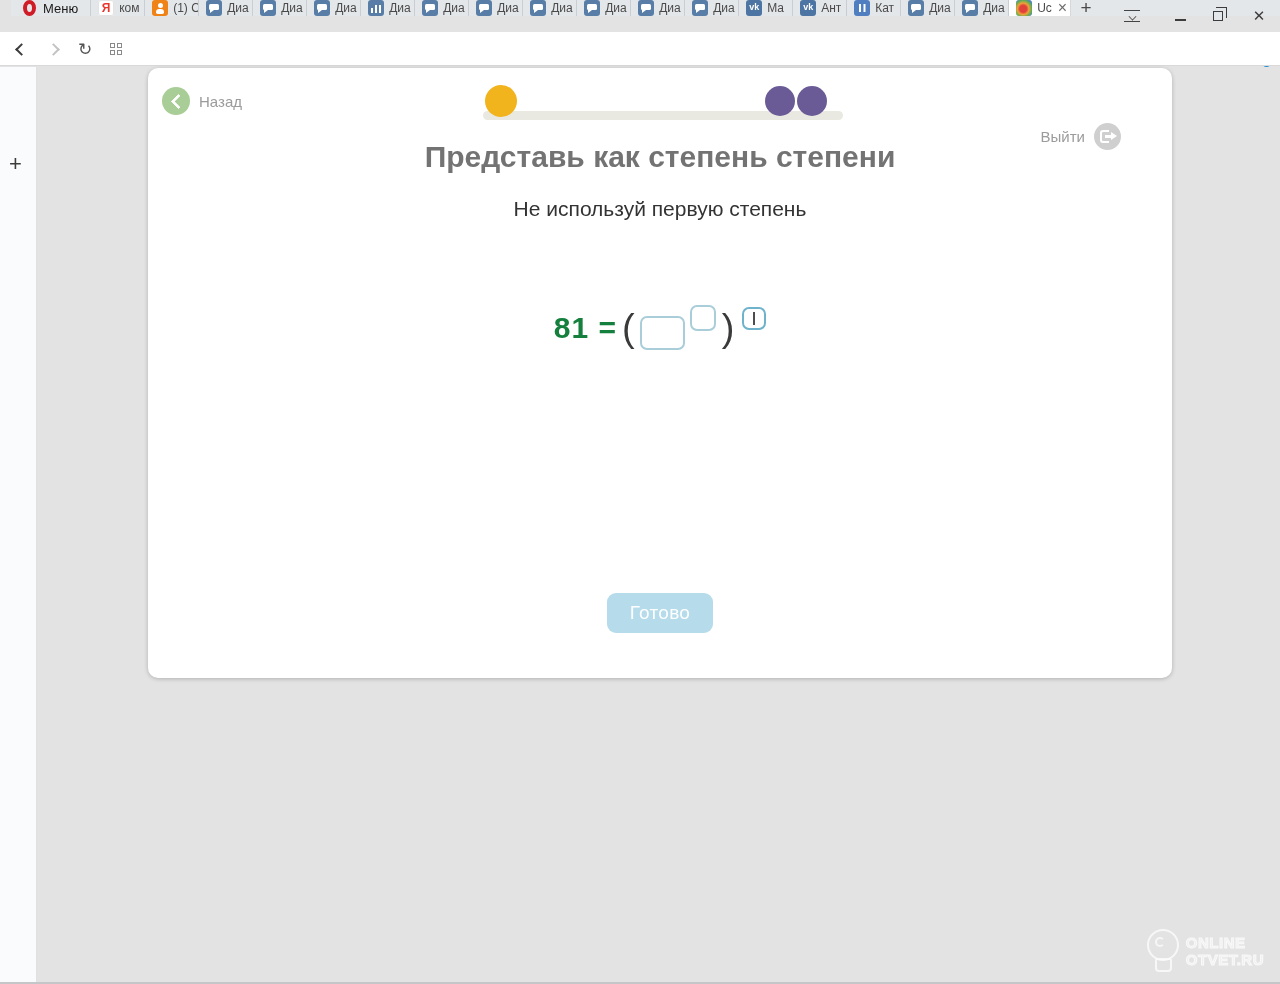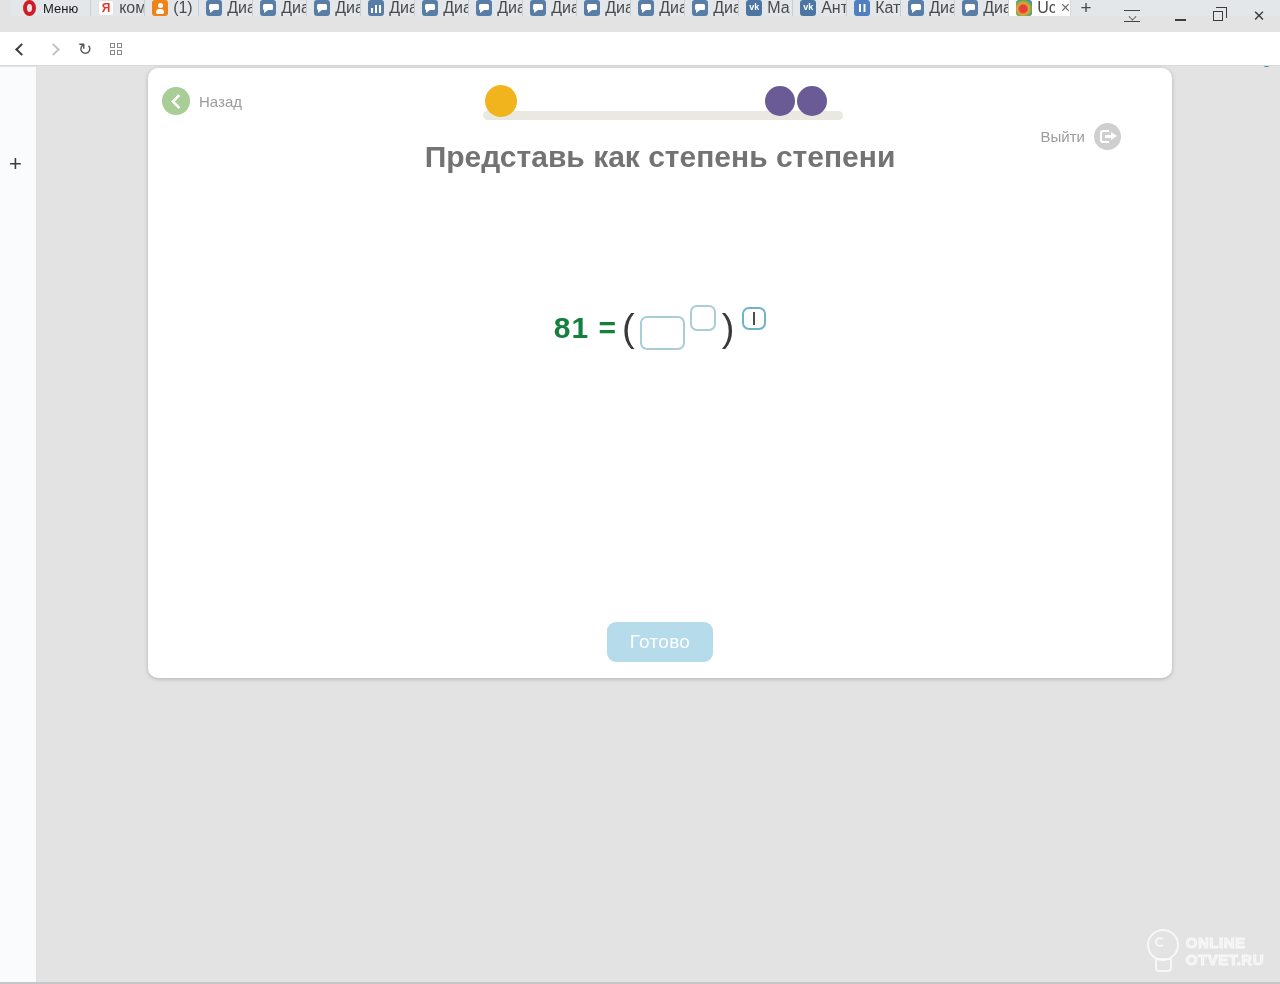--- a/index.html
+++ b/index.html
@@ -9,21 +9,21 @@
 
   
   .tabbar { position:absolute; left:11px; top:0; width:1280px; height:16px; background:#e4e7ea; display:flex; align-items:stretch; }
   .menu-btn { display:flex; align-items:center; gap:7px; padding:0 12px 0 12px; border-right:1px solid #c9ced4; cursor:pointer; }
   .opera-ring { width:13px; height:16px; border:4px solid #d01c26; border-radius:50%; }
   .menu-label { font-size:13px; color:#1b1b1b; }
   .tab-strip { display:flex; align-items:stretch; min-width:0; }
   .tab { width:54px; display:flex; align-items:center; padding:0 0 0 7px; border-right:1px solid #c9ced4; overflow:hidden; cursor:pointer; }
   .tab.active { width:62px; background:#ffffff; border-right:1px solid #d8d8d8; }
   .fav { width:16px; height:16px; border-radius:3px; flex:0 0 16px; position:relative; margin-right:5px; }
-  .tab-label { font-size:16px; color:#4a4a4a; white-space:nowrap; overflow:hidden; }
+  .tab-label { font-size:12px; color:#4a4a4a; white-space:nowrap; overflow:hidden; }
   .tab-close { font-size:16px; color:#6d6d6d; margin-left:6px; line-height:16px; cursor:pointer; }
   .newtab-btn { width:30px; display:flex; align-items:center; justify-content:center; font-size:19px; color:#4a4a4a; cursor:pointer; }
 
   
   .fi-yandex { background:#fff; box-shadow:0 0 0 1px #e3e3e3 inset; }
   .fi-yandex::before { content:"Я"; position:absolute; left:0; right:0; top:1px; text-align:center; color:#e8362d; font-weight:bold; font-size:12px; }
   .fi-ok { background:#ef8318; }
   .fi-ok::before { content:""; position:absolute; left:5.5px; top:2.5px; width:5px; height:5px; border-radius:50%; background:#fff; }
   .fi-ok::after { content:""; position:absolute; left:4px; bottom:2px; width:8px; height:5px; border-radius:4px 4px 2px 2px; background:#fff; }
   .fi-dialog, .fi-dialog-chart { background:#587ea8; }
@@ -104,21 +104,21 @@
   .expr { position:absolute; left:0; top:237px; width:100%; height:48px; display:flex; justify-content:center; align-items:flex-start; }
   .eq-text { font-size:30px; line-height:46px; color:#15803d; font-weight:700; letter-spacing:1px; }
   .paren { font-size:38px; line-height:46px; font-weight:300; color:#3a3a3a; margin:0 5px; }
   .ans-box { background:#fff; border:2px solid #a9ced9; border-radius:7px; outline:none; text-align:center; font-size:18px; color:#333; font-family:inherit; }
   .box-base { width:45px; height:34px; margin-top:11px; }
   .box-exp1 { width:26px; height:26px; margin-top:0; }
   .exp2-wrap { position:relative; margin-top:2px; margin-left:3px; }
   .box-exp2 { width:24px; height:23px; display:block; border-color:#6fb2cb; }
   .cursor-bar { position:absolute; left:11px; top:5px; width:2px; height:13px; background:#4d4d4d; }
 
-  .done-btn { position:absolute; left:50%; top:554px; transform:translateX(-50%); width:106px; height:40px; border:none; border-radius:9px; background:#b6dbea; color:rgba(255,255,255,.97); font-size:19px; font-family:inherit; letter-spacing:.3px; cursor:pointer; }
+  .done-btn { position:absolute; left:50%; top:525px; transform:translateX(-50%); width:106px; height:40px; border:none; border-radius:9px; background:#b6dbea; color:rgba(255,255,255,.97); font-size:19px; font-family:inherit; letter-spacing:.3px; cursor:pointer; }
 
   
   .watermark { position:absolute; right:16px; bottom:8px; display:flex; align-items:center; gap:6px; opacity:.85; }
   .bulb { position:relative; width:34px; height:46px; }
   .bulb::before { content:""; position:absolute; left:1px; top:1px; width:28px; height:28px; border:2px solid rgba(255,255,255,.85); border-radius:50%; }
   .bulb::after { content:""; position:absolute; left:9px; top:30px; width:13px; height:10px; border:2px solid rgba(255,255,255,.85); border-radius:2px 2px 4px 4px; }
   .bulb-swirl { position:absolute; left:9px; top:9px; width:10px; height:10px; border:2px solid rgba(255,255,255,.8); border-radius:50%; border-right-color:transparent; }
   .wm-text { font-size:15px; font-weight:bold; letter-spacing:.5px; line-height:17px; color:rgba(255,255,255,.55); -webkit-text-stroke:1px rgba(255,255,255,.85); }
 </style>
 </head>
@@ -284,20 +284,21 @@
 
       <div class="exit-btn">
         <span class="exit-label">Выйти</span>
         <span class="exit-circle">
           <span class="exit-door"></span>
             <span class="exit-arrow"></span>
         </span>
       </div>
 
       <div class="task-title">Представь как степень степени</div>
+      <div class="task-subtitle">Не используй первую степень</div>
 
       <div class="expr">
         <span class="eq-text"><span>81</span> <span>=</span></span>
         <span class="paren">(</span>
         <input class="ans-box box-base" value="" style="">
         <input class="ans-box box-exp1" style="margin-left: 5px;" value="">
         <span class="paren" style="margin-left:6px;">)</span>
         <span class="exp2-wrap">
           <input class="ans-box box-exp2" value="" style="">
           <span class="cursor-bar"></span>

